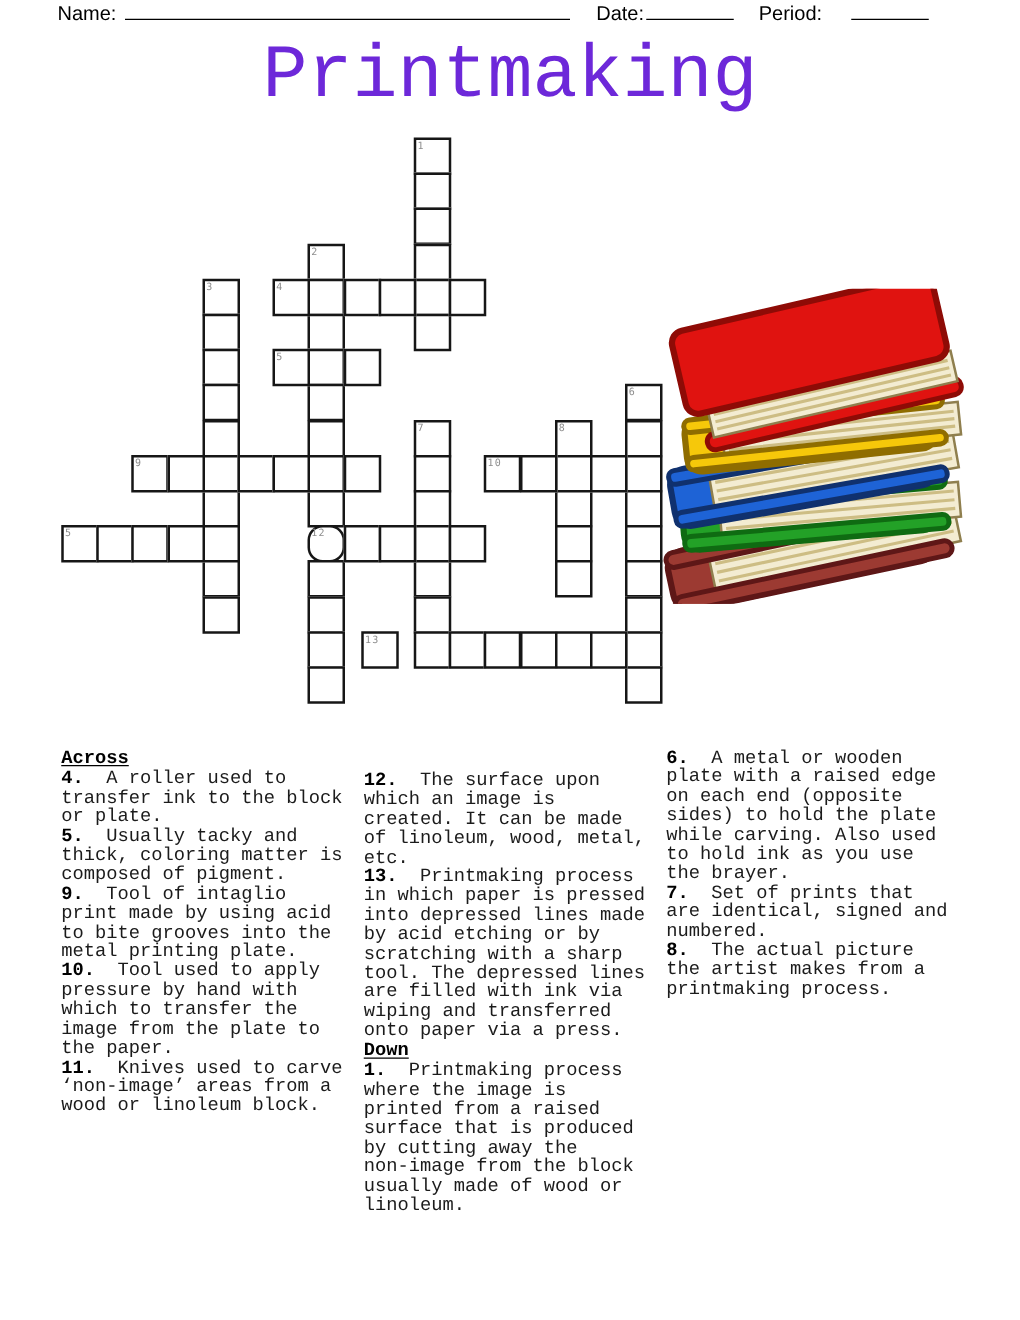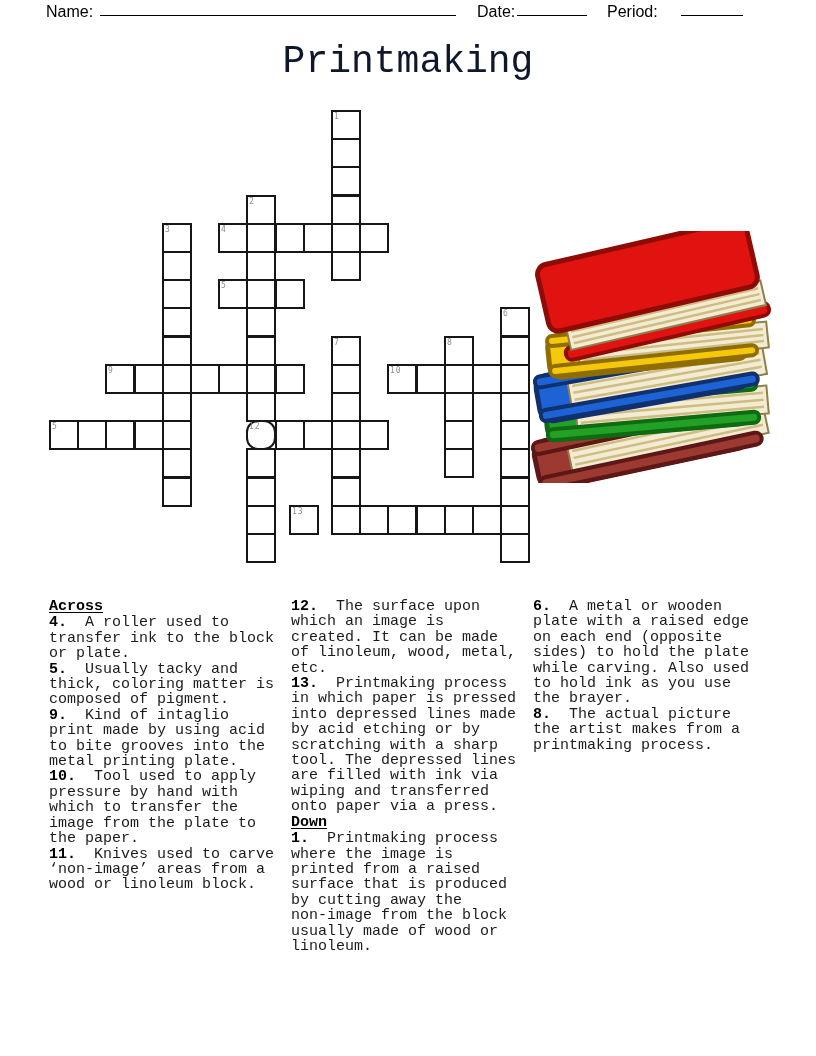--- a/index.html
+++ b/index.html
@@ -6,21 +6,21 @@
   body {
     width:816px; height:1056px; position:relative; background:#ffffff;
     font-family:"Liberation Sans", sans-serif; overflow:hidden;
   }
   .hdr-label { position:absolute; top:3px; font-size:16px; color:#000; white-space:nowrap; }
   .hdr-line  { position:absolute; top:15px; height:0; border-top:1.6px solid #000; }
 
   .title {
     position:absolute; left:0; right:0; top:36px; text-align:center;
     font-family:"Liberation Mono","DejaVu Sans Mono",monospace;
-    font-size:38px; line-height:52px; color:#0f172a; white-space:pre;
+    font-size:60px; line-height:52px; color:#6d28d9; white-space:pre;
   }
 
   #grid { position:absolute; left:49px; top:110px; }
   .cw-cell {
     position:absolute; width:30px; height:30px; box-sizing:border-box;
     background:#fff; border:2px solid #161616;
   }
   .cw-num {
     position:absolute; left:1px; top:0;
     font-family:"DejaVu Sans Mono",monospace; font-size:8px; line-height:9px;
@@ -28,21 +28,21 @@
   }
 
   .books-svg { position:absolute; left:528px; top:231px; }
 
   .clues-col {
     position:absolute; top:599px; width:230px;
     font-family:"Liberation Mono","DejaVu Sans Mono",monospace;
     font-size:15px; line-height:15.4px; color:#1b1b1b;
   }
   #clues-col-1 { left:49px; }
-  #clues-col-2 { left:291px; }
+  #clues-col-2 { left:291px;margin-top:18px; }
   #clues-col-3 { left:533px; }
   .clue-head {
     font-weight:bold; color:#000; text-decoration:underline;
     text-underline-offset:2px; margin:0 0 1px 0;
   }
   .clue { margin:0; }
   .clue b { font-weight:bold; color:#000; margin-right:18px; }
 </style>
 </head>
 <body>
@@ -201,28 +201,29 @@
     <rect x="32" y="74" width="200" height="25" stroke="#8f7f4e" stroke-width="2" fill="#f3ecd2"></rect>
     <path d="M36 81 H228 M36 87 H228 M36 93 H228" stroke="#cdbd84" stroke-width="2.5" fill="none"></path>
     <rect x="16" y="10" width="214" height="68" rx="10" stroke="#8e0b06" stroke-width="5" fill="#e01310"></rect>
   </g>
 </svg>
 
 <div class="clues-col" id="clues-col-1">
   <div class="clue-head">Across</div>
   <div class="clue"><b>4.</b><span>A roller used to transfer ink to the block or plate.</span></div>
   <div class="clue"><b>5.</b><span>Usually tacky and thick, coloring matter is composed of pigment.</span></div>
-  <div class="clue"><b>9.</b><span>Kind of intaglio print made by using acid to bite grooves into the metal printing plate.</span></div>
+  <div class="clue"><b>9.</b><span>Tool of intaglio print made by using acid to bite grooves into the metal printing plate.</span></div>
   <div class="clue"><b>10.</b><span>Tool used to apply pressure by hand with which to transfer the image from the plate to the paper.</span></div>
   <div class="clue"><b>11.</b><span>Knives used to carve ‘non-image’ areas from a wood or linoleum block.</span></div>
 </div>
 
 <div class="clues-col" id="clues-col-2">
   <div class="clue"><b>12.</b><span>The surface upon which an image is created. It can be made of linoleum, wood, metal, etc.</span></div>
   <div class="clue"><b>13.</b><span>Printmaking process in which paper is pressed into depressed lines made by acid etching or by scratching with a sharp tool. The depressed lines are filled with ink via wiping and transferred onto paper via a press.</span></div>
   <div class="clue-head">Down</div>
   <div class="clue"><b>1.</b><span>Printmaking process where the image is printed from a raised surface that is produced by cutting away the non‑image from the block usually made of wood or linoleum.</span></div>
 </div>
 
 <div class="clues-col" id="clues-col-3">
   <div class="clue"><b>6.</b><span>A metal or wooden plate with a raised edge on each end (opposite sides) to hold the plate while carving. Also used to hold ink as you use the brayer.</span></div>
+  <div class="clue"><b>7.</b><span>Set of prints that are identical, signed and numbered.</span></div>
   <div class="clue"><b>8.</b><span>The actual picture the artist makes from a printmaking process.</span></div>
 </div>
 
 </body></html>

